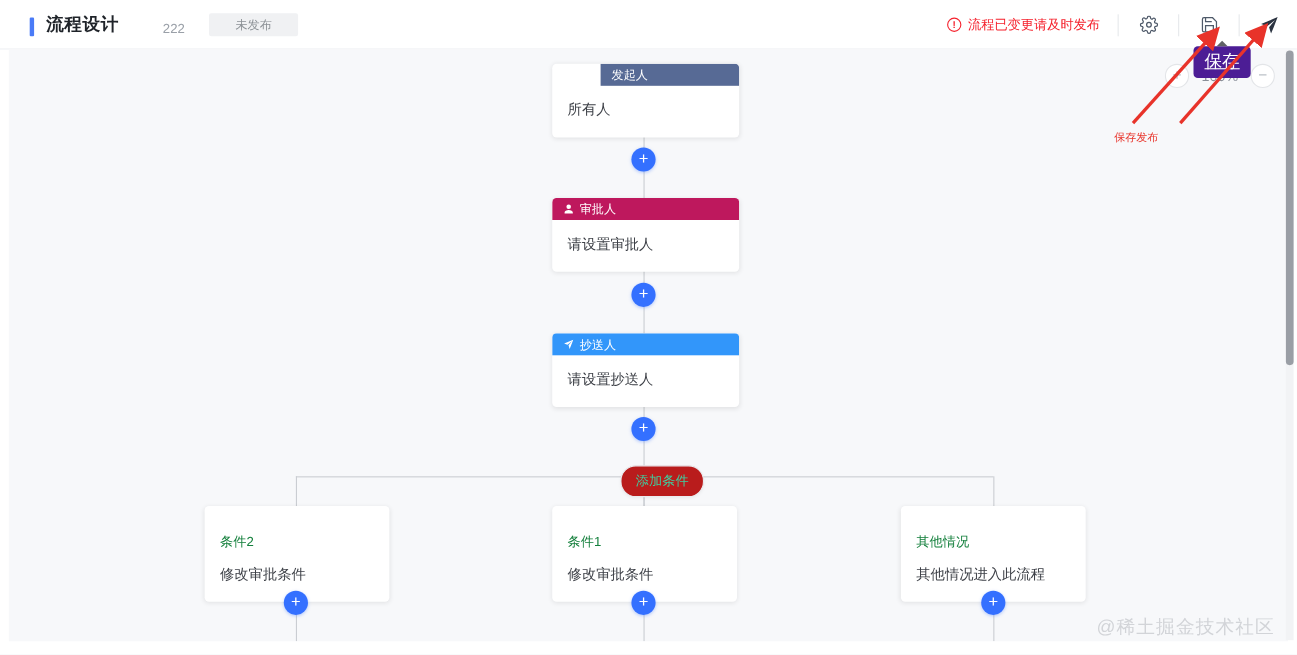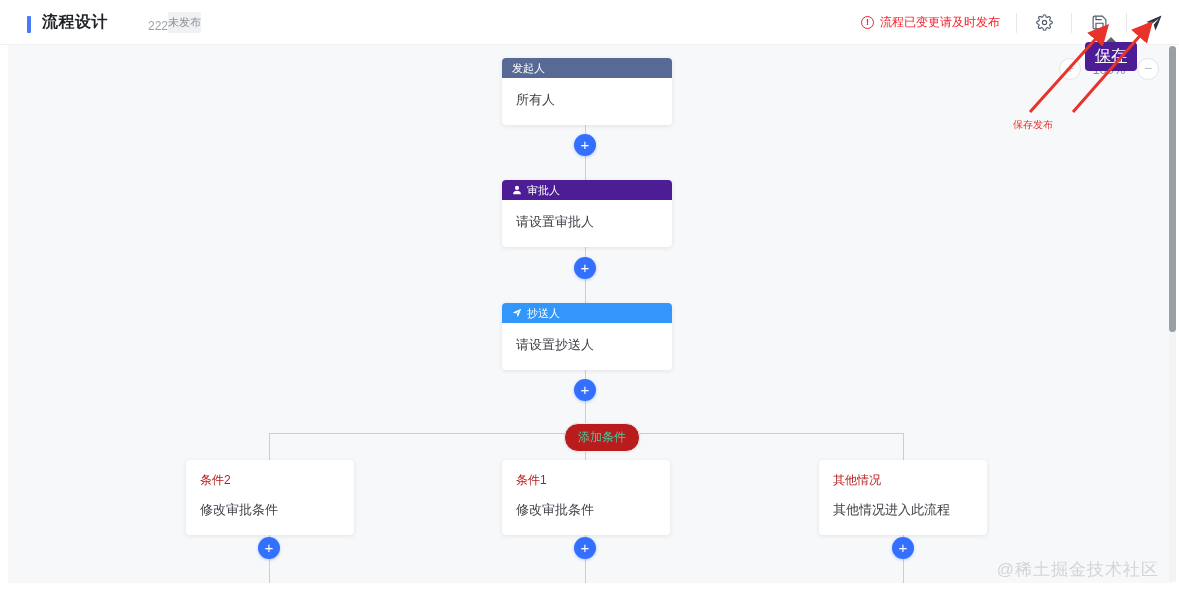--- a/index.html
+++ b/index.html
@@ -17,22 +17,22 @@
     background: #ffffff; border-bottom: 1px solid #eef0f3;
     display: flex; align-items: center;
   }
   .title-wrap { display: flex; align-items: flex-end; margin-left: 27px; }
   .title-bar {
     width: 4px; height: 17px; background: #4a7bf7; border-radius: 1px; margin-right: 11px;
   }
   .page-title { font-size: 16px; font-weight: bold; color: #1f2329; letter-spacing: .5px; }
   .sub-count { font-size: 12px; color: #9aa0a8; margin-left: 40px; }
   .badge-unpub {
-    font-size: 11px; color: #8c9196;
-    background: #f0f1f3; padding: 3px 0; border-radius: 2px;
+    margin-left: 22px; font-size: 11px; color: #8c9196;
+    background: #f0f1f3; padding: 3px 24px; border-radius: 2px;
   }
   .header-right {
     position: absolute; right: 14px; top: 0; height: 45px;
     display: flex; align-items: center;
   }
   .warn { display: flex; align-items: center; color: #f5222d; font-size: 12px; }
   .warn .warn-ico {
     width: 13px; height: 13px; border: 1px solid #f5222d; border-radius: 50%;
     display: inline-flex; align-items: center; justify-content: center;
     font-size: 9px; line-height: 1; margin-right: 6px; font-weight: bold;
@@ -80,35 +80,35 @@
 
   
   .node {
     position: absolute; width: 170px; background: #fff; border-radius: 4px;
     box-shadow: 0 1px 5px rgba(0,0,0,.09); overflow: hidden;
   }
   .node-head {
     height: 20px; display: flex; align-items: center; gap: 5px;
     padding: 0 10px; font-size: 11px; color: #fff;
   }
-  .node-head.initiator { background: #576a95; }
-  .node-head.approver  { background: #4c1d95; }
+  .node-head.initiator { background: #576a95; margin-left: 44px; }
+  .node-head.approver  { background: #be185d; }
   .node-head.copy      { background: #3296fa; font-family: Liberation Serif, serif; }
   .node-body {
     padding: 13px 14px 16px 14px; font-size: 13px; color: #3d4047; min-height: 44px;
   }
   .head-ico { width: 10px; height: 10px; display: inline-flex; }
   .head-ico svg { width: 10px; height: 10px; fill: #fff; }
 
   
   .cond {
     position: absolute; width: 168px; background: #fff; border-radius: 4px;
     box-shadow: 0 1px 5px rgba(0,0,0,.09); padding: 12px 14px 16px 14px;
   }
-  .cond-title { font-size: 12px; color: #b91c1c; margin-bottom: 12px; }
+  .cond-title { font-size: 12px; color: #15803d; margin-bottom: 12px; margin-top: 12px; }
   .cond-body { font-size: 13px; color: #3d4047; }
 
   
   .plus {
     position: absolute; width: 22px; height: 22px; border-radius: 50%;
     background: #3470ff; color: #fff; font-size: 15px; line-height: 21px;
     text-align: center; cursor: pointer; z-index: 5;
     box-shadow: 0 1px 3px rgba(52,112,255,.35);
   }
 

